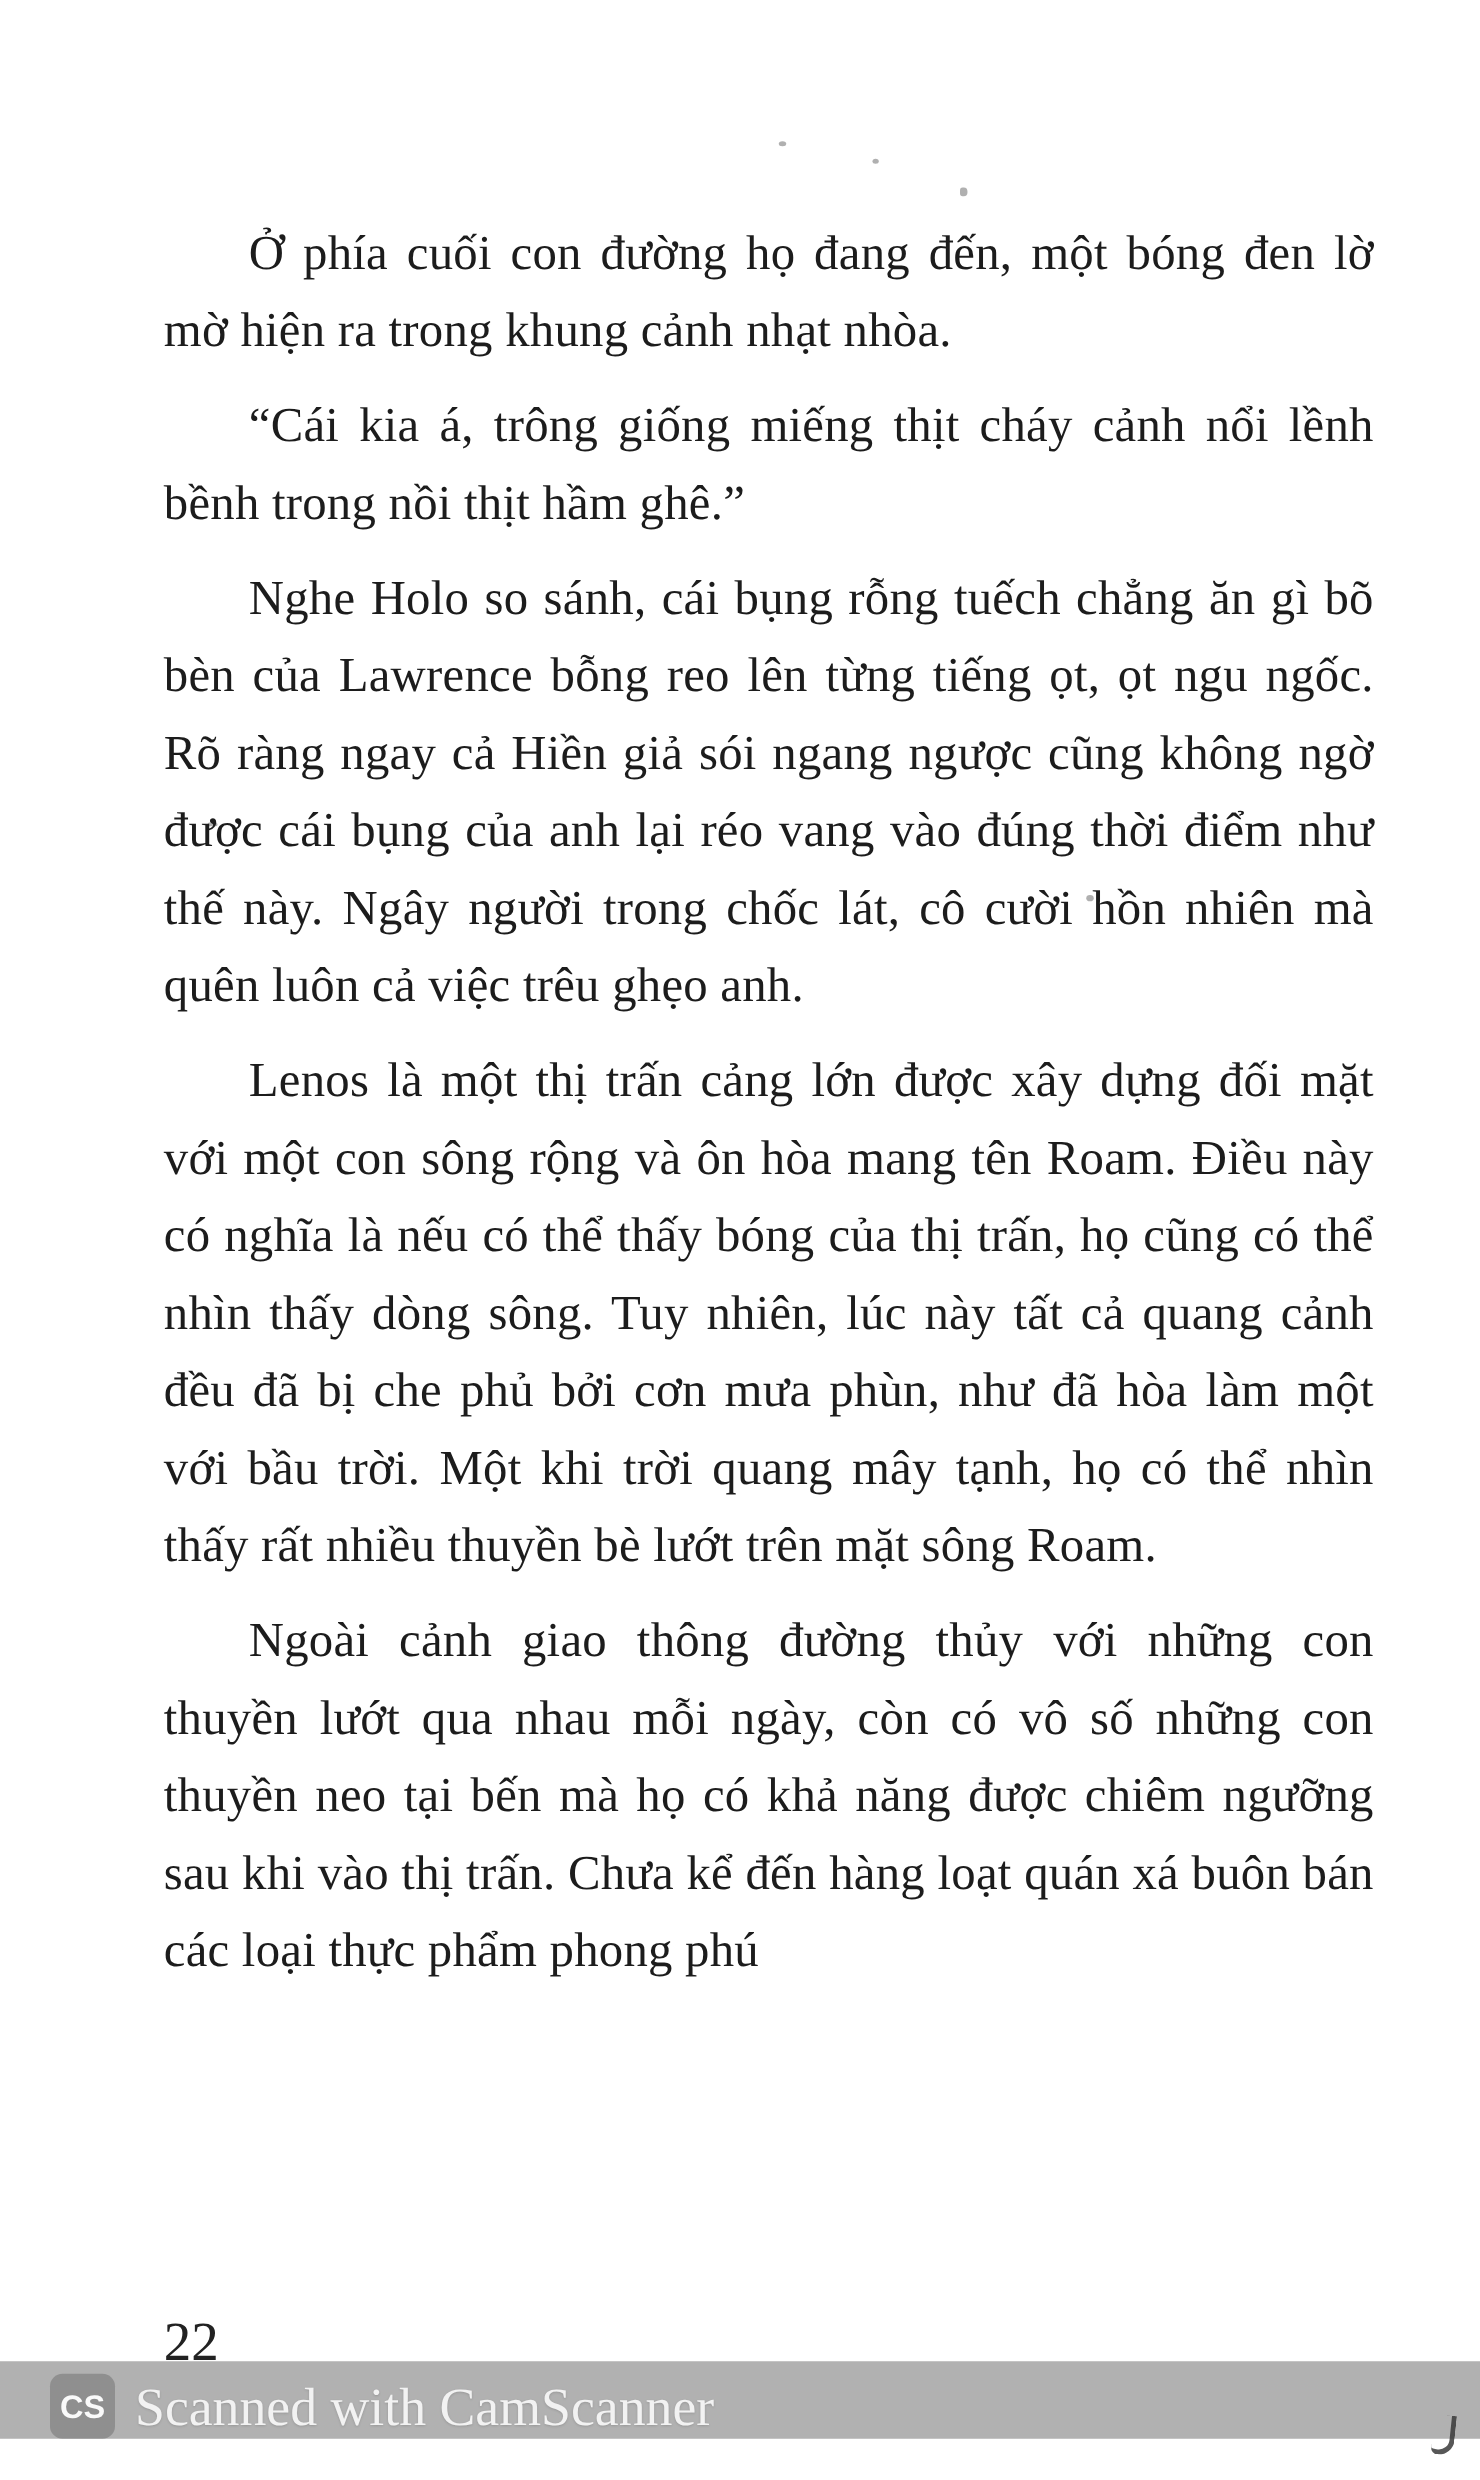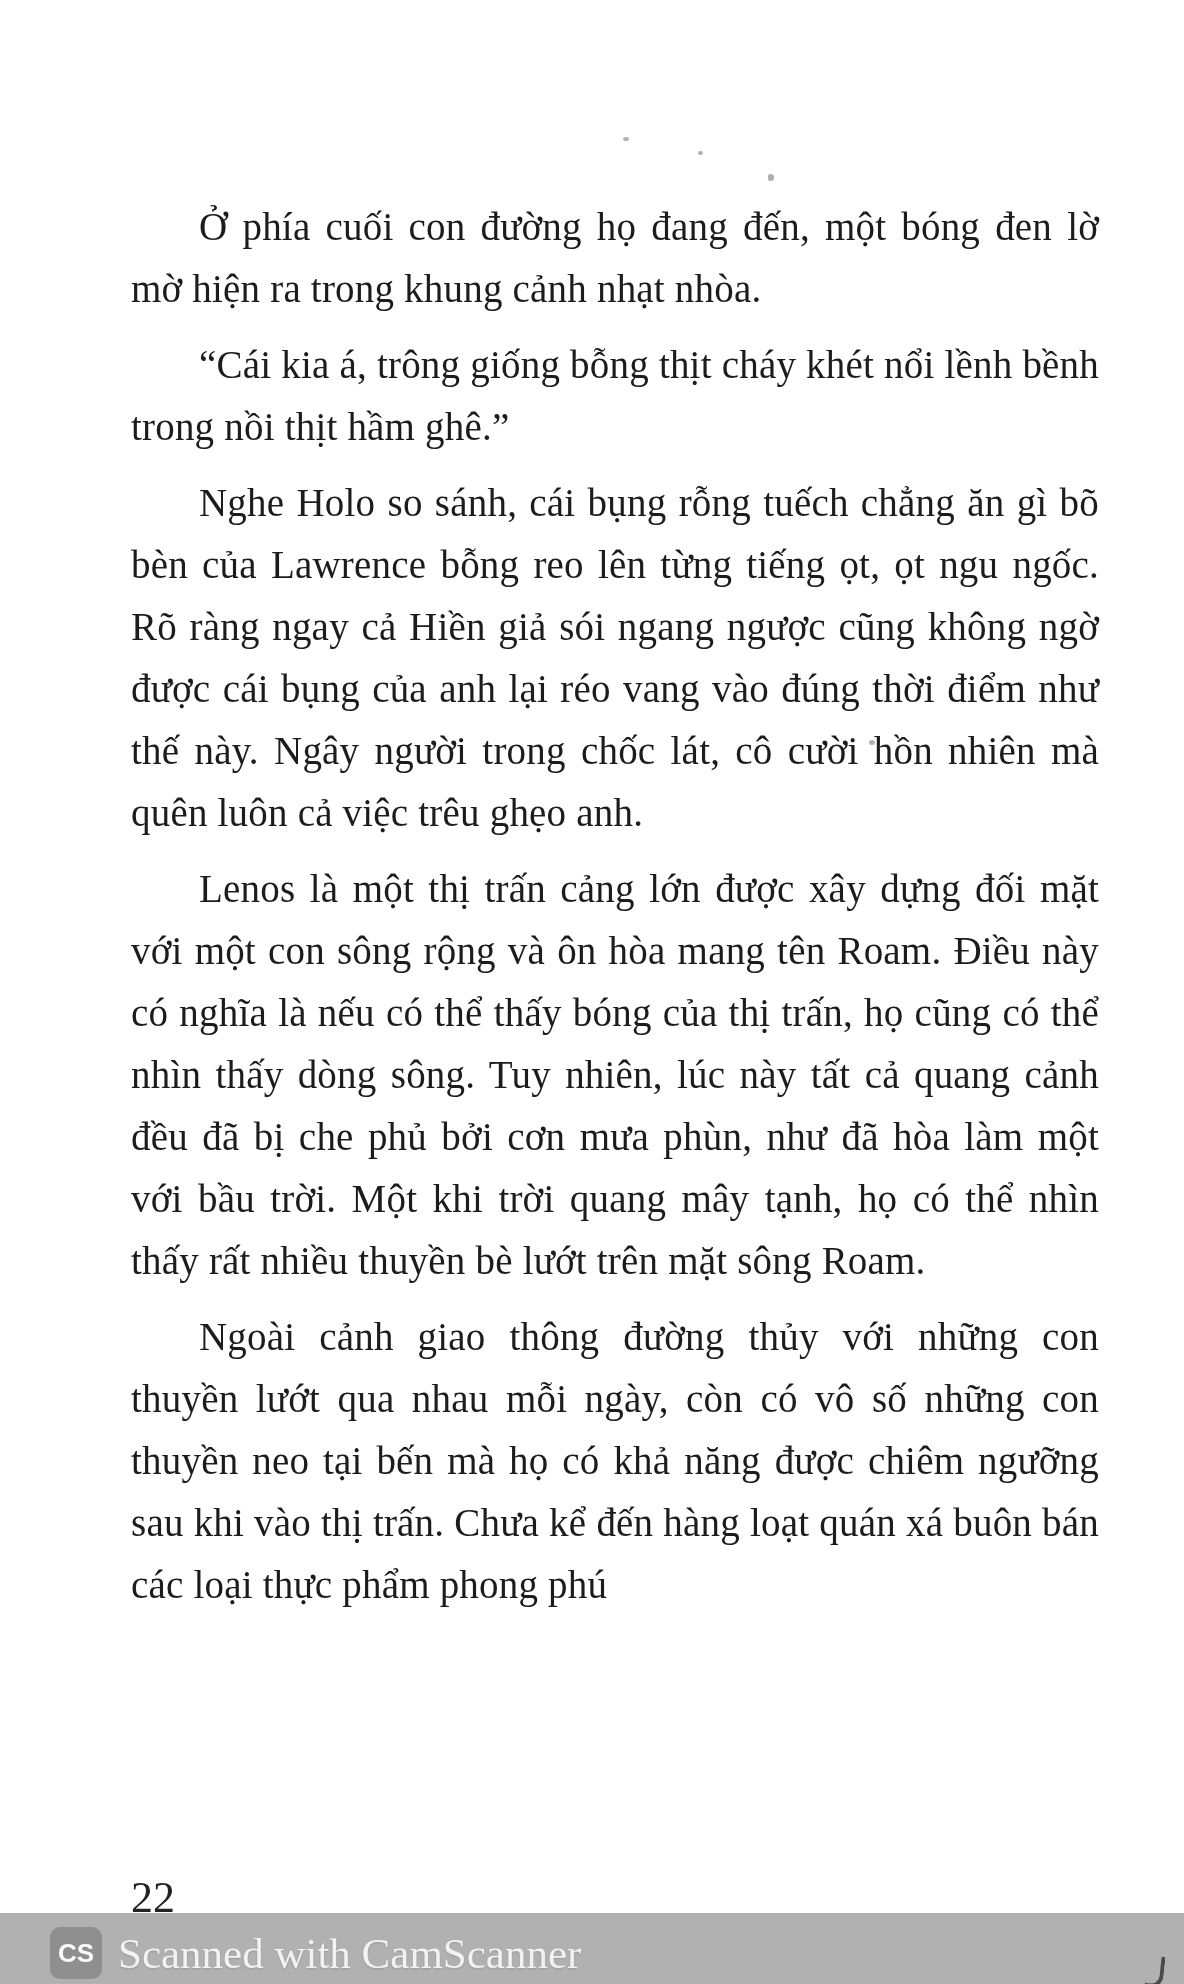--- a/index.html
+++ b/index.html
@@ -11,21 +11,20 @@
     height: 1984px;
     background: #ffffff;
     overflow: hidden;
     position: relative;
     font-family: "Liberation Serif", "DejaVu Serif", serif;
   }
   .paper {
     position: absolute;
     inset: 0;
     background: #ffffff;
-    margin-top: 24px;
   }
   .text-block {
     position: absolute;
     left: 131px;
     top: 172px;
     width: 968px;
     text-align: justify;
     font-size: 39px;
     line-height: 62px;
     color: #1c1c1c;
@@ -40,26 +39,26 @@
     left: 131px;
     top: 1848px;
     font-size: 44px;
     color: #222222;
   }
   .watermark-bar {
     position: absolute;
     left: 0;
     top: 1889px;
     width: 100%;
-    height: 80px;
+    height: 62px;
     background: rgba(125, 125, 125, 0.60);
     display: flex;
-    align-items: center;
+    align-items: flex-end;
     gap: 16px;
-    padding-left: 50px;
+    padding-left: 40px;
     box-sizing: border-box;
   }
   .cs-logo {
     width: 52px;
     height: 52px;
     border-radius: 10px;
     background: rgba(80, 80, 80, 0.35);
     color: #fafafa;
     font-family: "Liberation Sans", sans-serif;
     font-weight: bold;
@@ -108,21 +107,21 @@
 <div class="paper">
 
   <div class="speck s1"></div>
   <div class="speck s2"></div>
   <div class="speck s3"></div>
   <div class="speck s4"></div>
   <div class="speck s5"></div>
 
   <main class="text-block">
     <p class="para">Ở phía cuối con đường họ đang đến, một bóng đen lờ mờ hiện ra trong khung cảnh nhạt nhòa.</p>
-    <p class="para">“Cái kia á, trông giống bỗng thịt cháy khét nổi lềnh bềnh trong nồi thịt hầm ghê.”</p>
+    <p class="para">“Cái kia á, trông giống miếng thịt cháy cảnh nổi lềnh bềnh trong nồi thịt hầm ghê.”</p>
     <p class="para">Nghe Holo so sánh, cái bụng rỗng tuếch chẳng ăn gì bõ bèn của Lawrence bỗng reo lên từng tiếng ọt, ọt ngu ngốc. Rõ ràng ngay cả Hiền giả sói ngang ngược cũng không ngờ được cái bụng của anh lại réo vang vào đúng thời điểm như thế này. Ngây người trong chốc lát, cô cười hồn nhiên mà quên luôn cả việc trêu ghẹo anh.</p>
     <p class="para">Lenos là một thị trấn cảng lớn được xây dựng đối mặt với một con sông rộng và ôn hòa mang tên Roam. Điều này có nghĩa là nếu có thể thấy bóng của thị trấn, họ cũng có thể nhìn thấy dòng sông. Tuy nhiên, lúc này tất cả quang cảnh đều đã bị che phủ bởi cơn mưa phùn, như đã hòa làm một với bầu trời. Một khi trời quang mây tạnh, họ có thể nhìn thấy rất nhiều thuyền bè lướt trên mặt sông Roam.</p>
     <p class="para">Ngoài cảnh giao thông đường thủy với những con thuyền lướt qua nhau mỗi ngày, còn có vô số những con thuyền neo tại bến mà họ có khả năng được chiêm ngưỡng sau khi vào thị trấn. Chưa kể đến hàng loạt quán xá buôn bán các loại thực phẩm phong phú</p>
   </main>
 
   <div class="page-number">22</div>
 
   <div class="watermark-bar">
     <span class="cs-logo">CS</span>
     <span class="watermark-text">Scanned with CamScanner</span>

